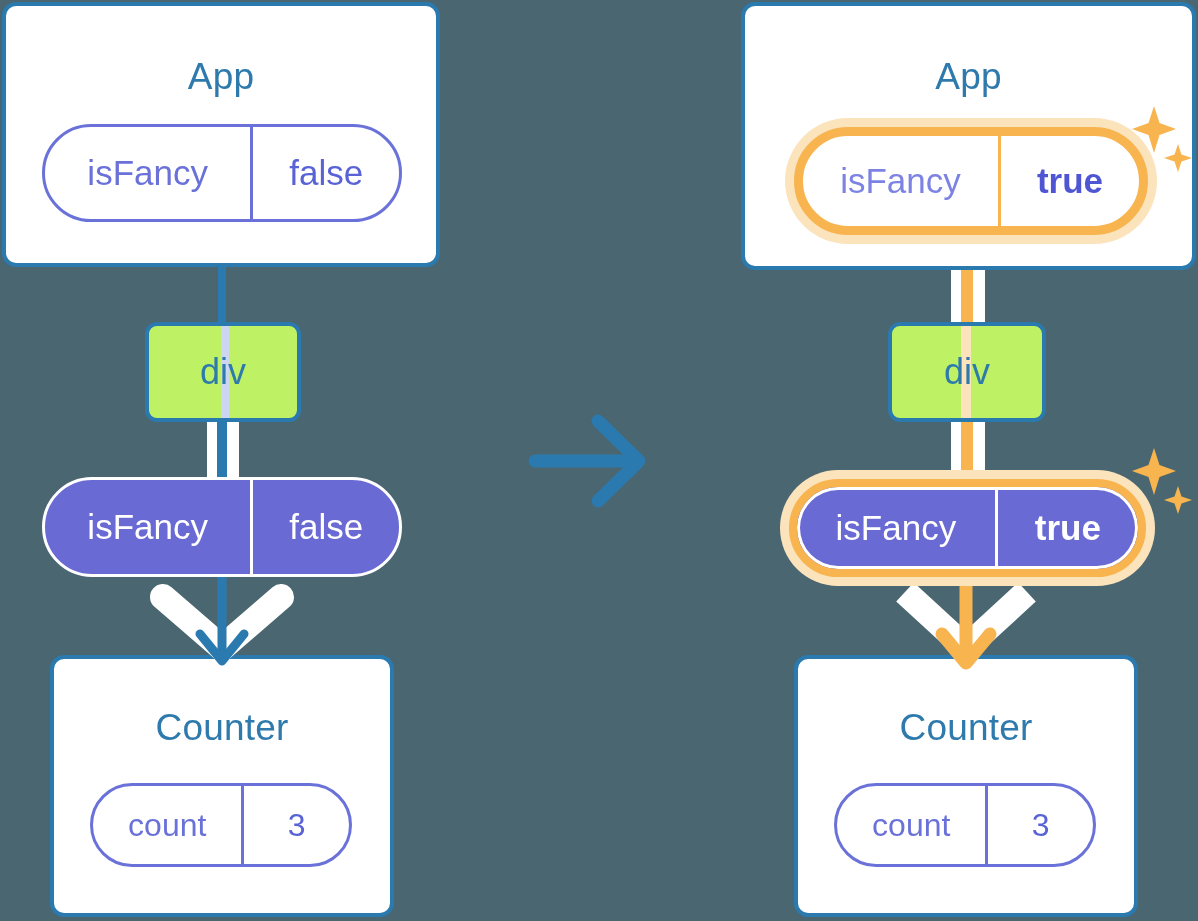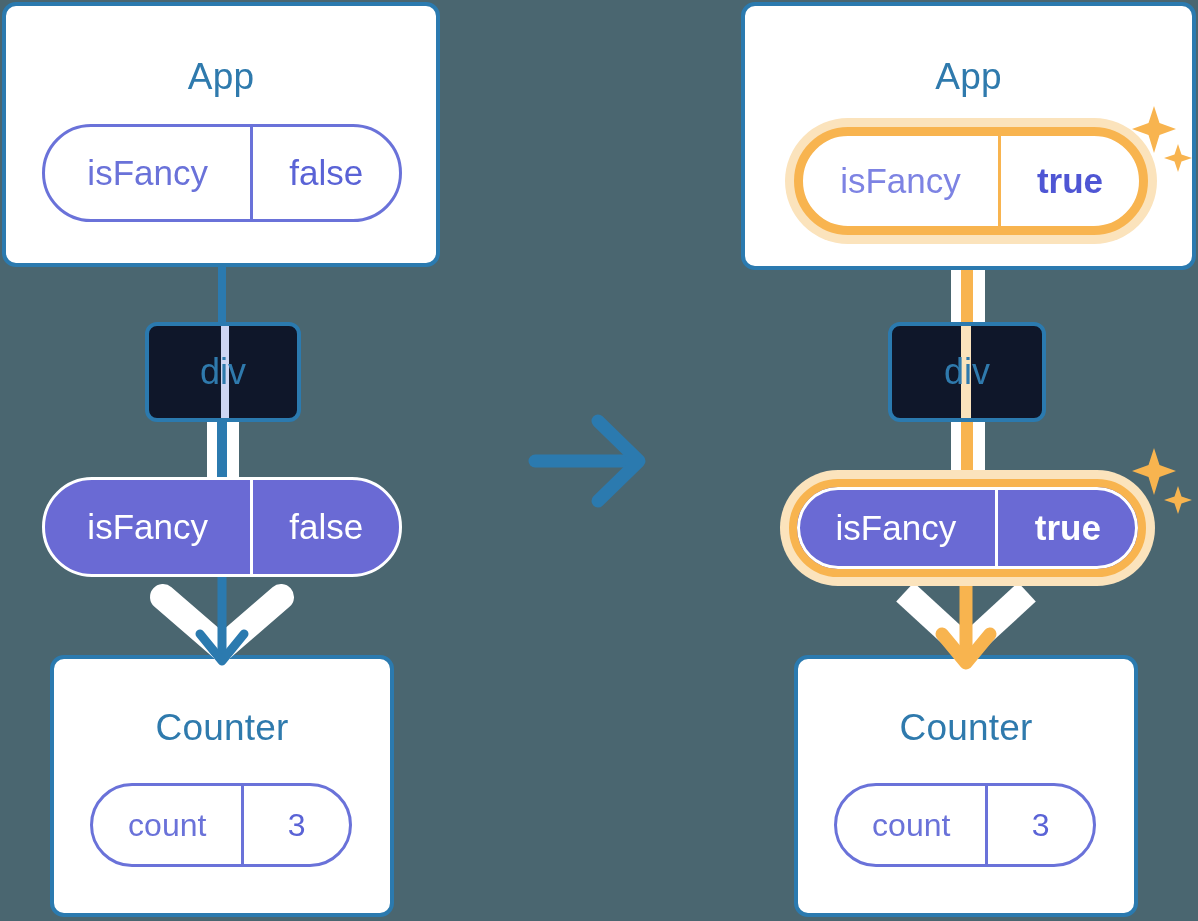--- a/index.html
+++ b/index.html
@@ -30,21 +30,21 @@
     left: 0;
     right: 0;
     text-align: center;
     color: #2f7aad;
     font-size: 37px;
     font-weight: 400;
     letter-spacing: 0.2px;
   }
   .dom-box {
     position: absolute;
-    background: #0f172a;
+    background: #bef264;
     border: 4px solid #2b7aaf;
     border-radius: 12px;
     box-sizing: border-box;
     z-index: 6;
     display: flex;
     align-items: center;
     justify-content: center;
   }
   .dom-label {
     color: #2f7aad;

